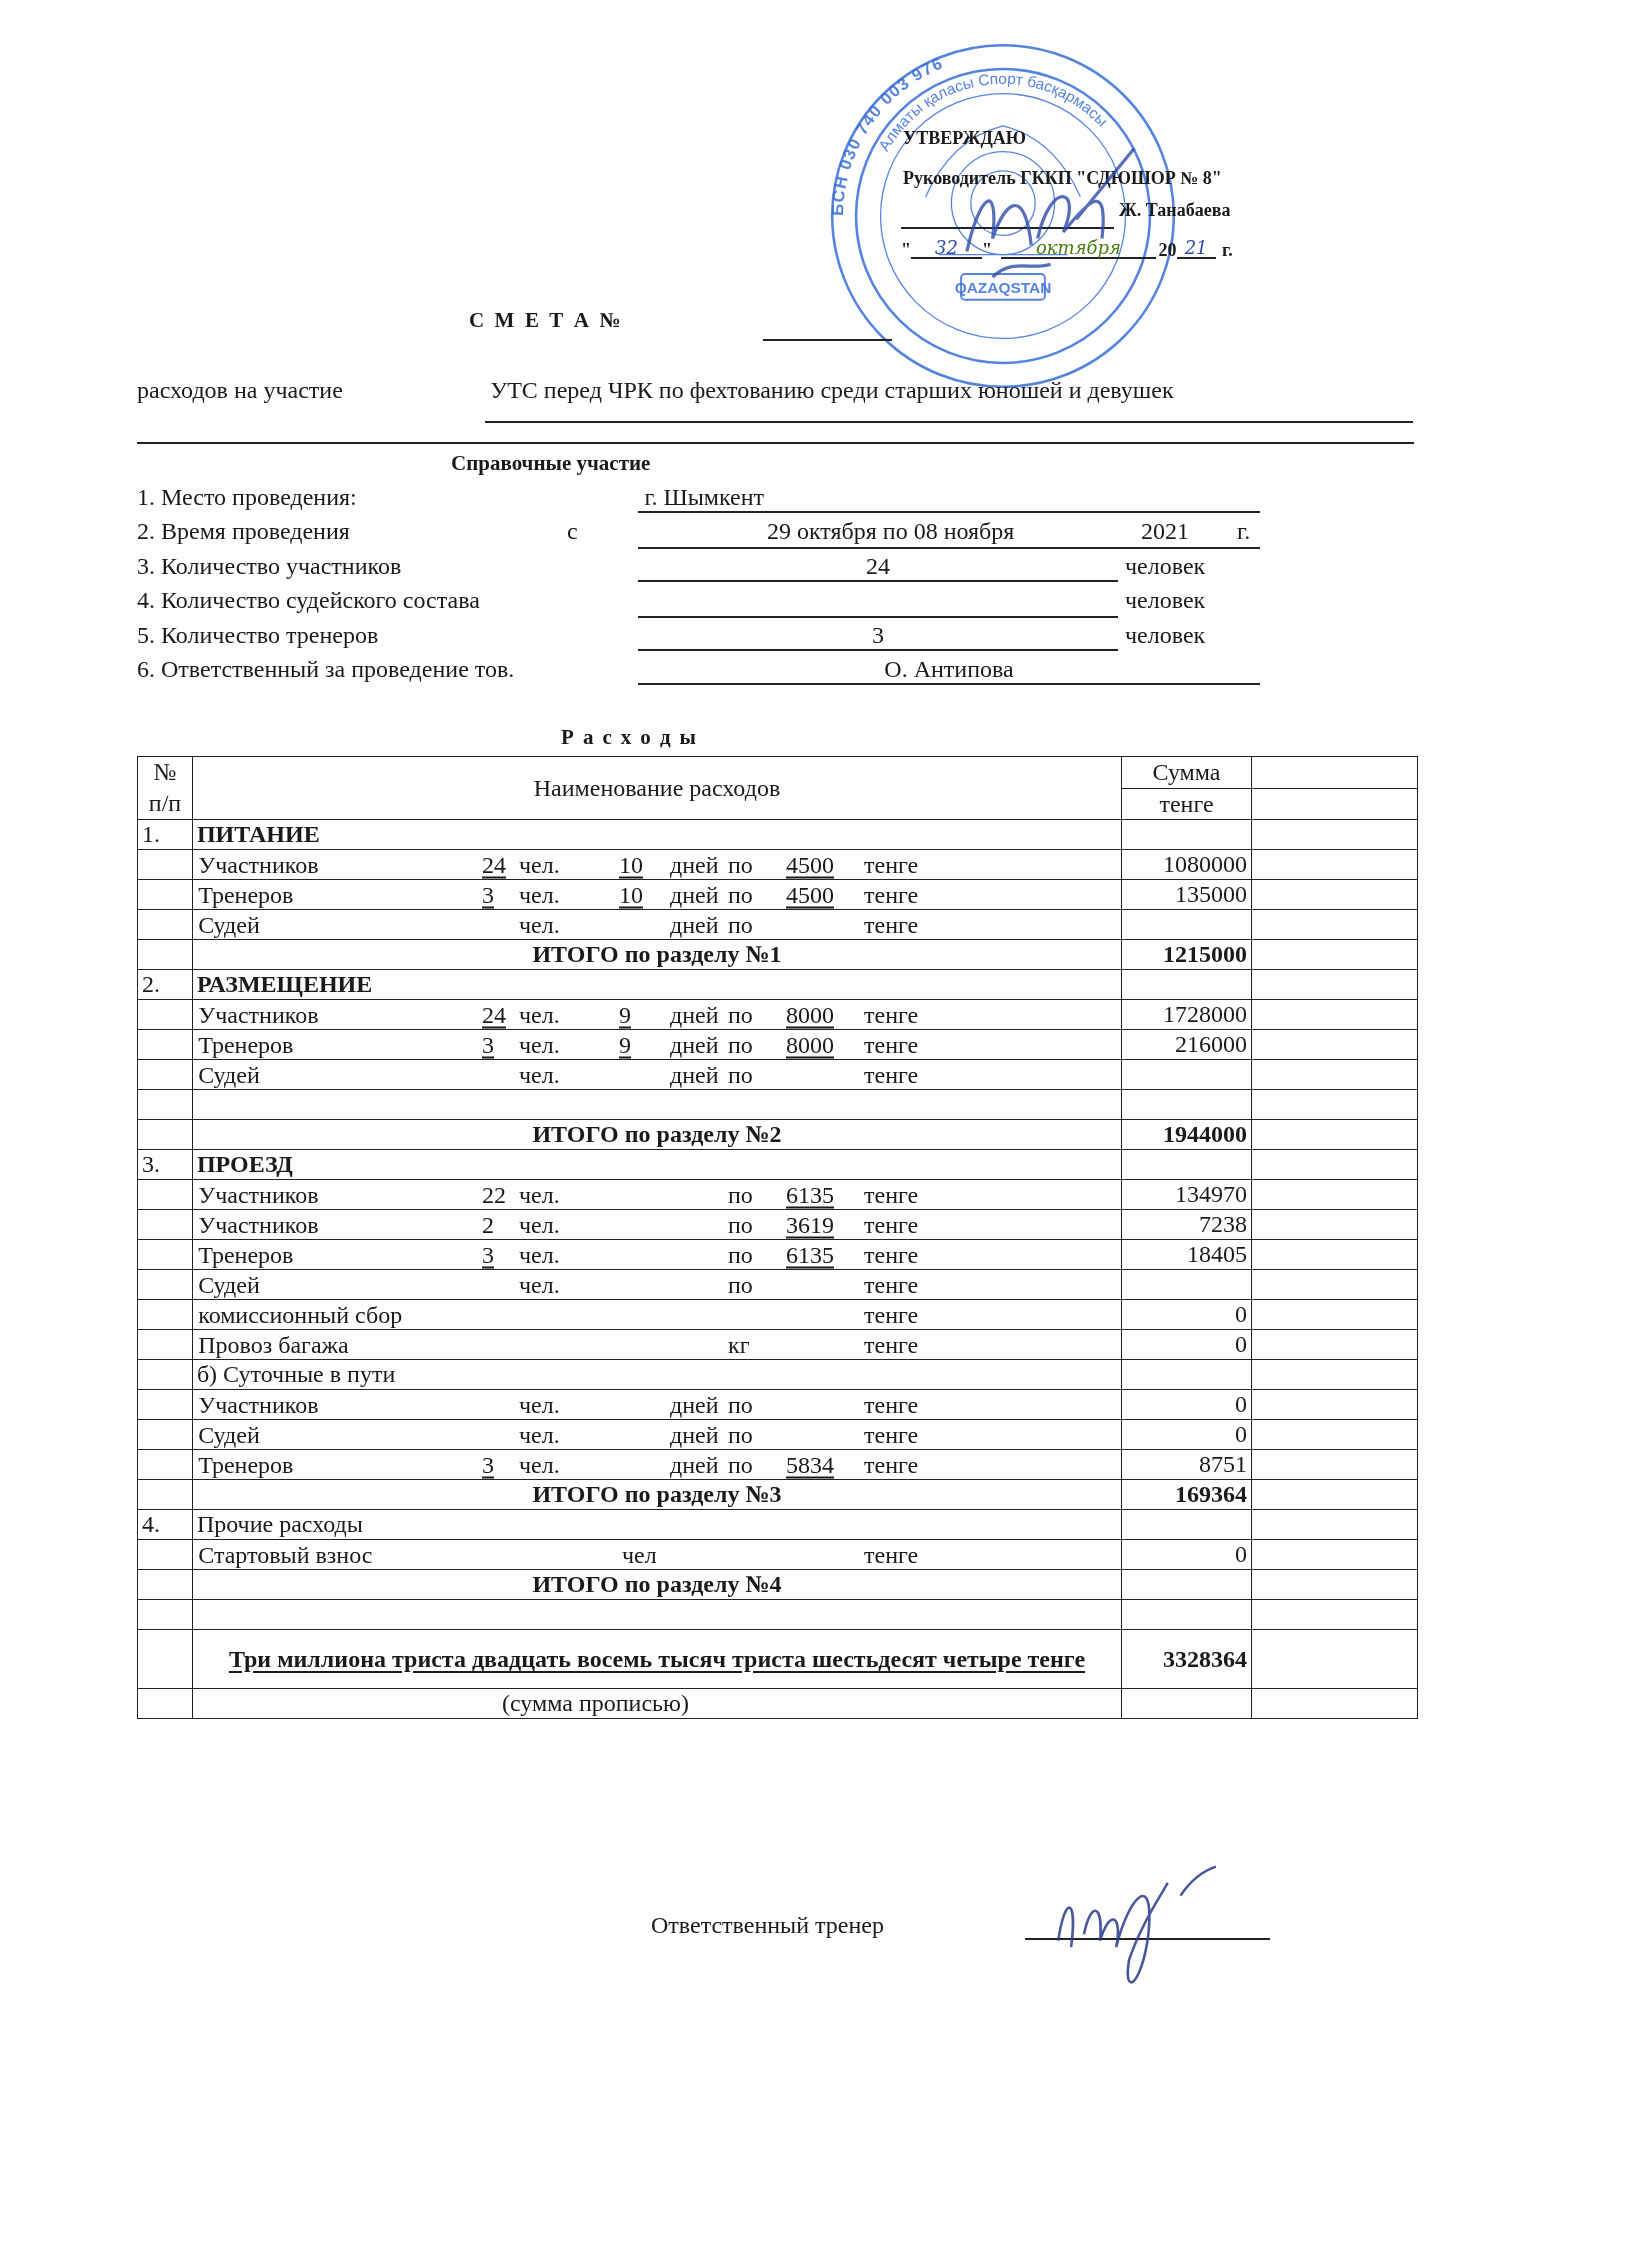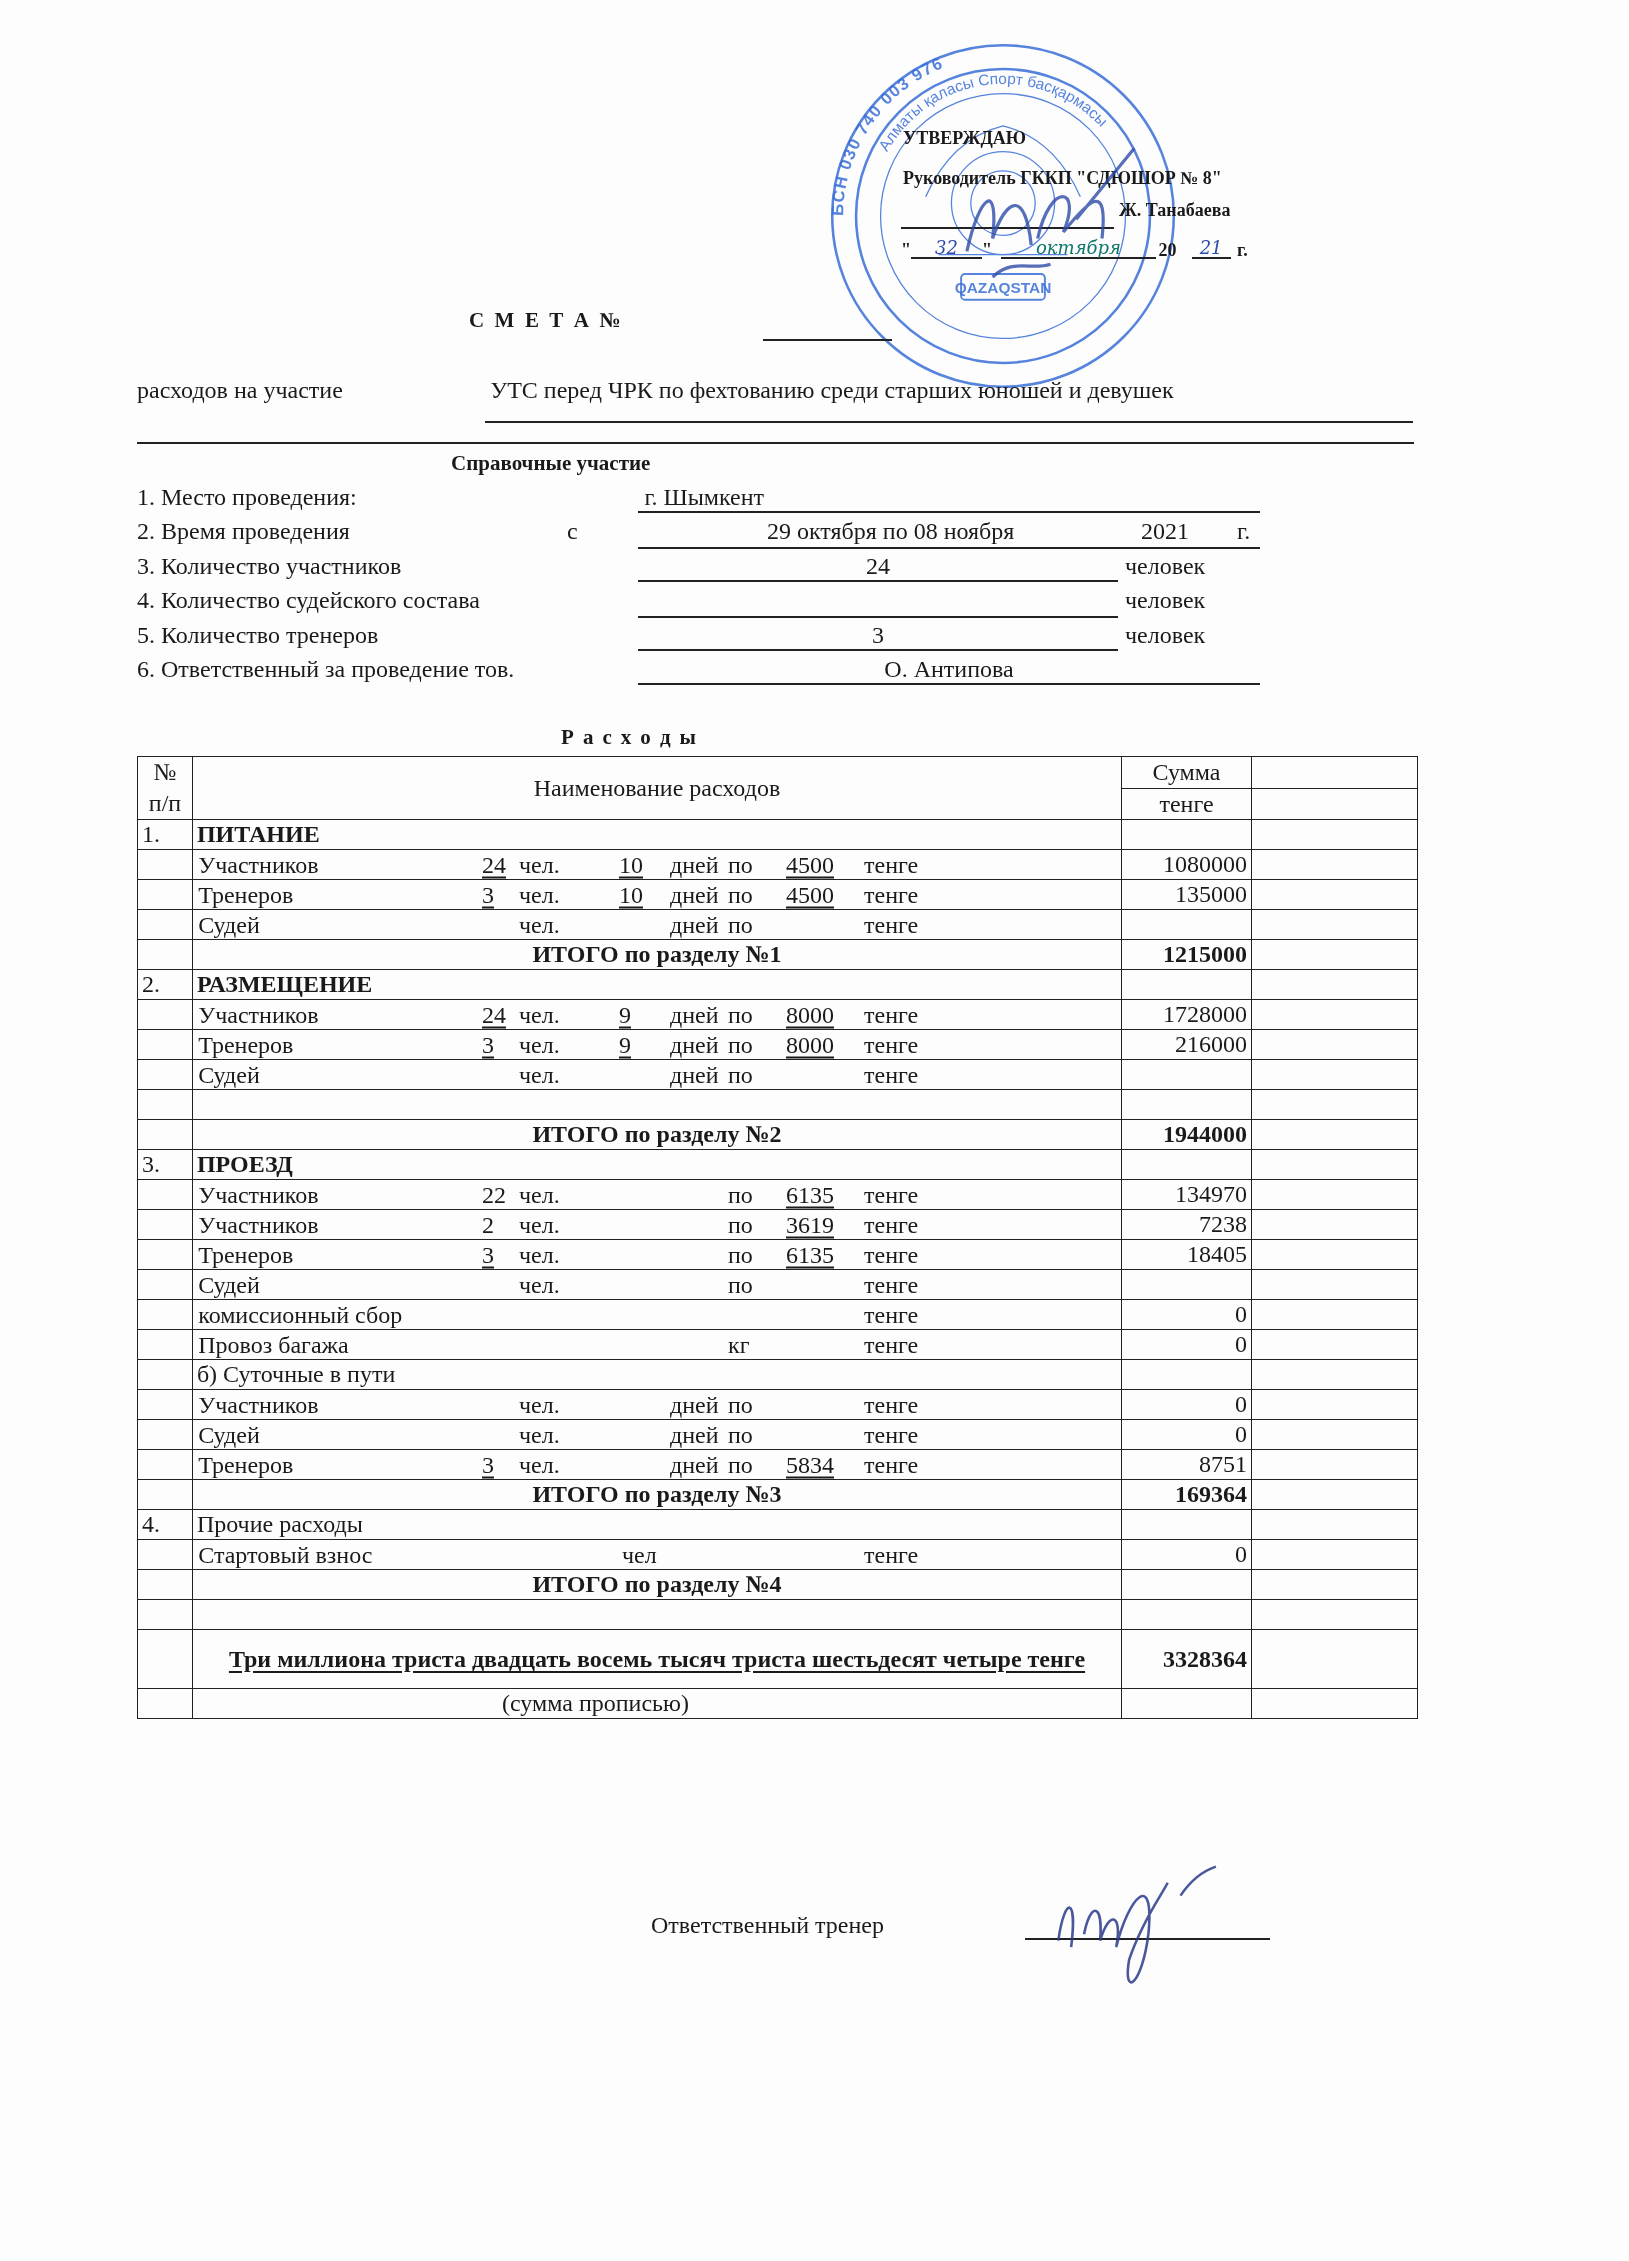--- a/index.html
+++ b/index.html
@@ -59,23 +59,23 @@
 </svg>
 
 <div class="abs appr" style="left:903px;top:129px;">УТВЕРЖДАЮ</div>
 <div class="abs appr" style="left:903px;top:169px;">Руководитель ГККП "СДЮШОР № 8"</div>
 <div class="abs uline" style="left:901px;top:227px;width:213px;height:0;"></div>
 <div class="abs appr" style="left:1119px;top:201px;">Ж. Танабаева</div>
 <div class="abs appr" style="left:901px;top:239px;display:flex;align-items:flex-end;">
   <span>"</span>
   <span class="uline" style="display:inline-block;width:71px;text-align:center;font-family:'DejaVu Serif',serif;font-style:italic;font-weight:normal;color:#2d4ba8;">32</span>
   <span>"</span>
-  <span class="uline" style="display:inline-block;width:155px;margin-left:9px;text-align:center;font-family:'DejaVu Serif',serif;font-style:italic;font-weight:normal;color:#0f766e;">октября</span>
+  <span class="uline" style="display:inline-block;width:155px;margin-left:9px;text-align:center;font-family:'DejaVu Serif',serif;font-style:italic;font-weight:normal;color:#4d7c0f;">октября</span>
   <span style="margin-left:2.6px;">20</span>
-  <span class="uline" style="display:inline-block;width:39px;text-align:center;font-family:'DejaVu Serif',serif;font-style:italic;font-weight:normal;color:#2d4ba8;margin-left:15px;">21</span>
+  <span class="uline" style="display:inline-block;width:39px;text-align:center;font-family:'DejaVu Serif',serif;font-style:italic;font-weight:normal;color:#2d4ba8;">21</span>
   <span style="margin-left:6.4px;">г.</span>
 </div>
 
 <svg class="sig" style="left:954px;top:142px;width:193px;height:148px;" viewBox="0 0 300 230">
   <path d="M20,170 C40,80 70,60 60,150 C80,90 110,70 120,160 M130,150 C150,60 200,70 170,140 C210,90 240,60 230,150 M190,120 L280,10 M60,210 C90,180 120,200 150,190" fill="none" stroke="#2d4ba8" stroke-width="5" opacity="0.8"></path>
 </svg>
 
 <div class="abs bold" style="left:469px;top:308px;font-size:21px;letter-spacing:2.6px;">С М Е Т А  №</div>
 <div class="abs uline" style="left:763px;top:339px;width:129px;height:0;"></div>
 

